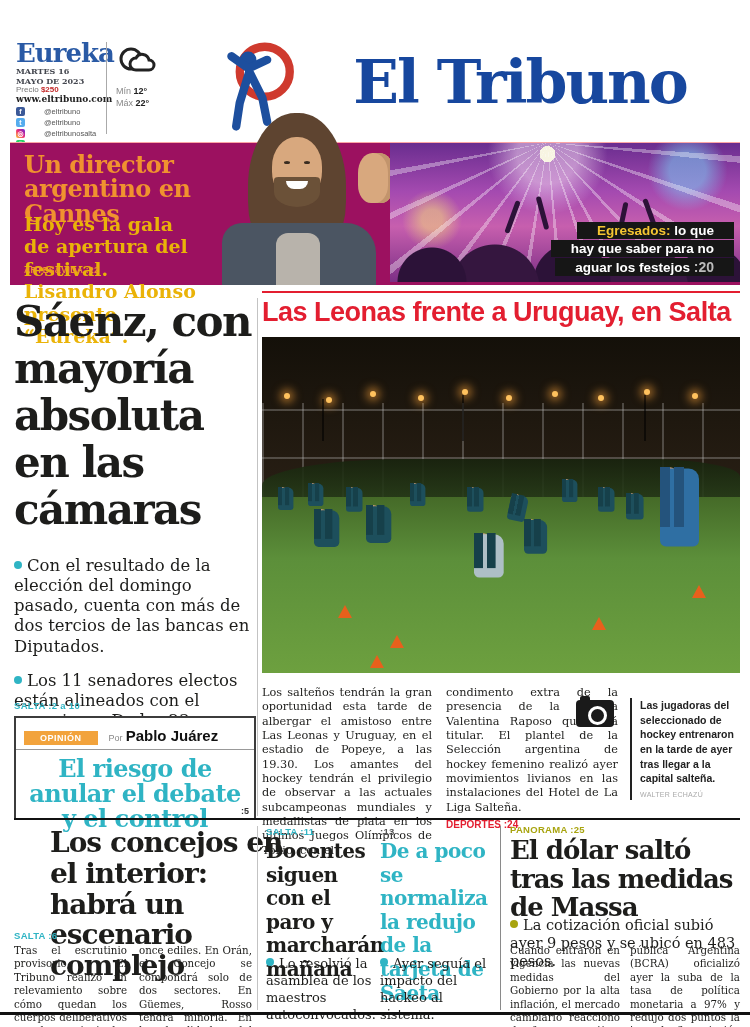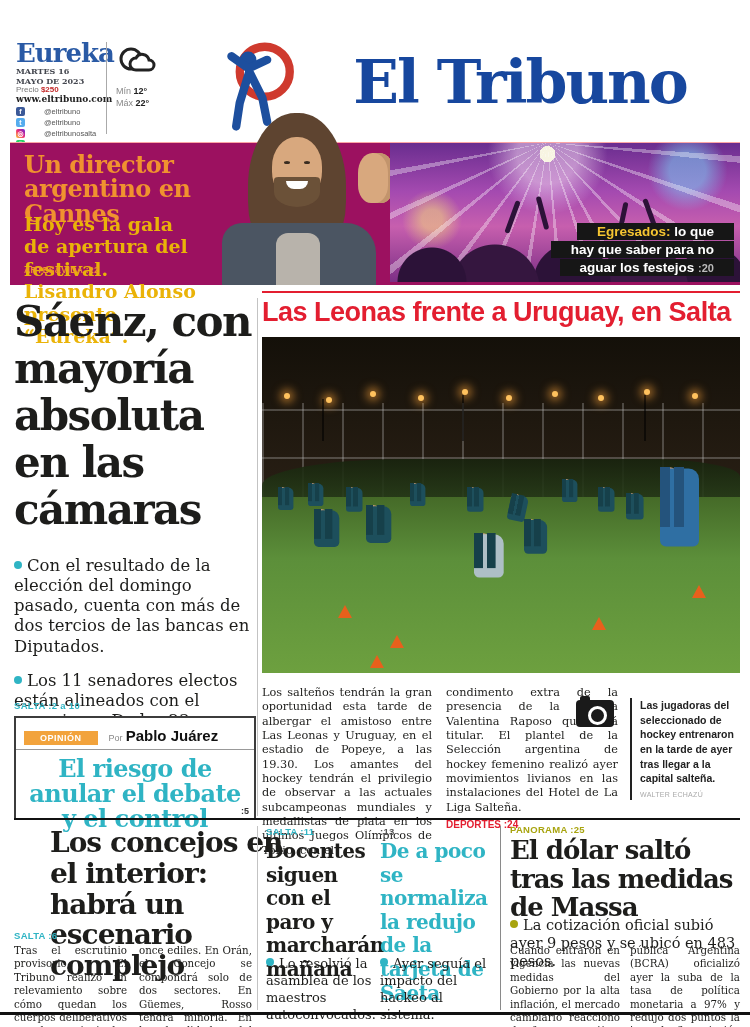--- a/index.html
+++ b/index.html
@@ -59,21 +59,21 @@
       radial-gradient(circle at 12% 100%, #2c1238 0 34px, transparent 35px),
       radial-gradient(circle at 30% 110%, #35163f 0 44px, transparent 45px),
       radial-gradient(circle at 52% 100%, #2c1238 0 38px, transparent 39px),
       radial-gradient(circle at 72% 112%, #3a1844 0 46px, transparent 47px),
       radial-gradient(circle at 92% 100%, #2c1238 0 34px, transparent 35px);}
   .arm{position:absolute;width:5px;height:34px;background:#2c1238;border-radius:3px;}
   .egres{position:absolute;right:6px;bottom:6px;text-align:right;line-height:1.05;}
   .egres .chip{display:inline-block;background:#161616;color:#fff;
     font:bold 13.5px "Liberation Sans",sans-serif;padding:1px 20px;margin-top:1px;}
   .egres .lead{color:#f5c531;}
-  .egres .pg{color:#bbb;font-size:11px;font-weight:bold;}
+  .egres .pg{color:#bbb;font-size:14px;font-weight:bold;}
 
   
   .h-lead{font-weight:bold;font-size:42px;line-height:1.12;letter-spacing:-1.5px;}
   .bullet{margin:0 0 14px 0;font-size:16.5px;line-height:1.22;text-align:left;}
   .dot{display:inline-block;width:8px;height:8px;border-radius:50%;margin-right:5px;vertical-align:2px;}
   .dot.teal{background:#2fb4c4;} .dot.olive{background:#a8a40f;}
   .kicker{font:bold 9.5px "Liberation Sans",sans-serif;color:#2fb4c4;letter-spacing:.3px;}
   .kicker.olive{color:#a8a40f;}
   .opbox{border:2px solid #3c3c3c;background:#fff;}
   .optag{background:#f2a33c;color:#fff;font:bold 9px "Liberation Sans",sans-serif;

